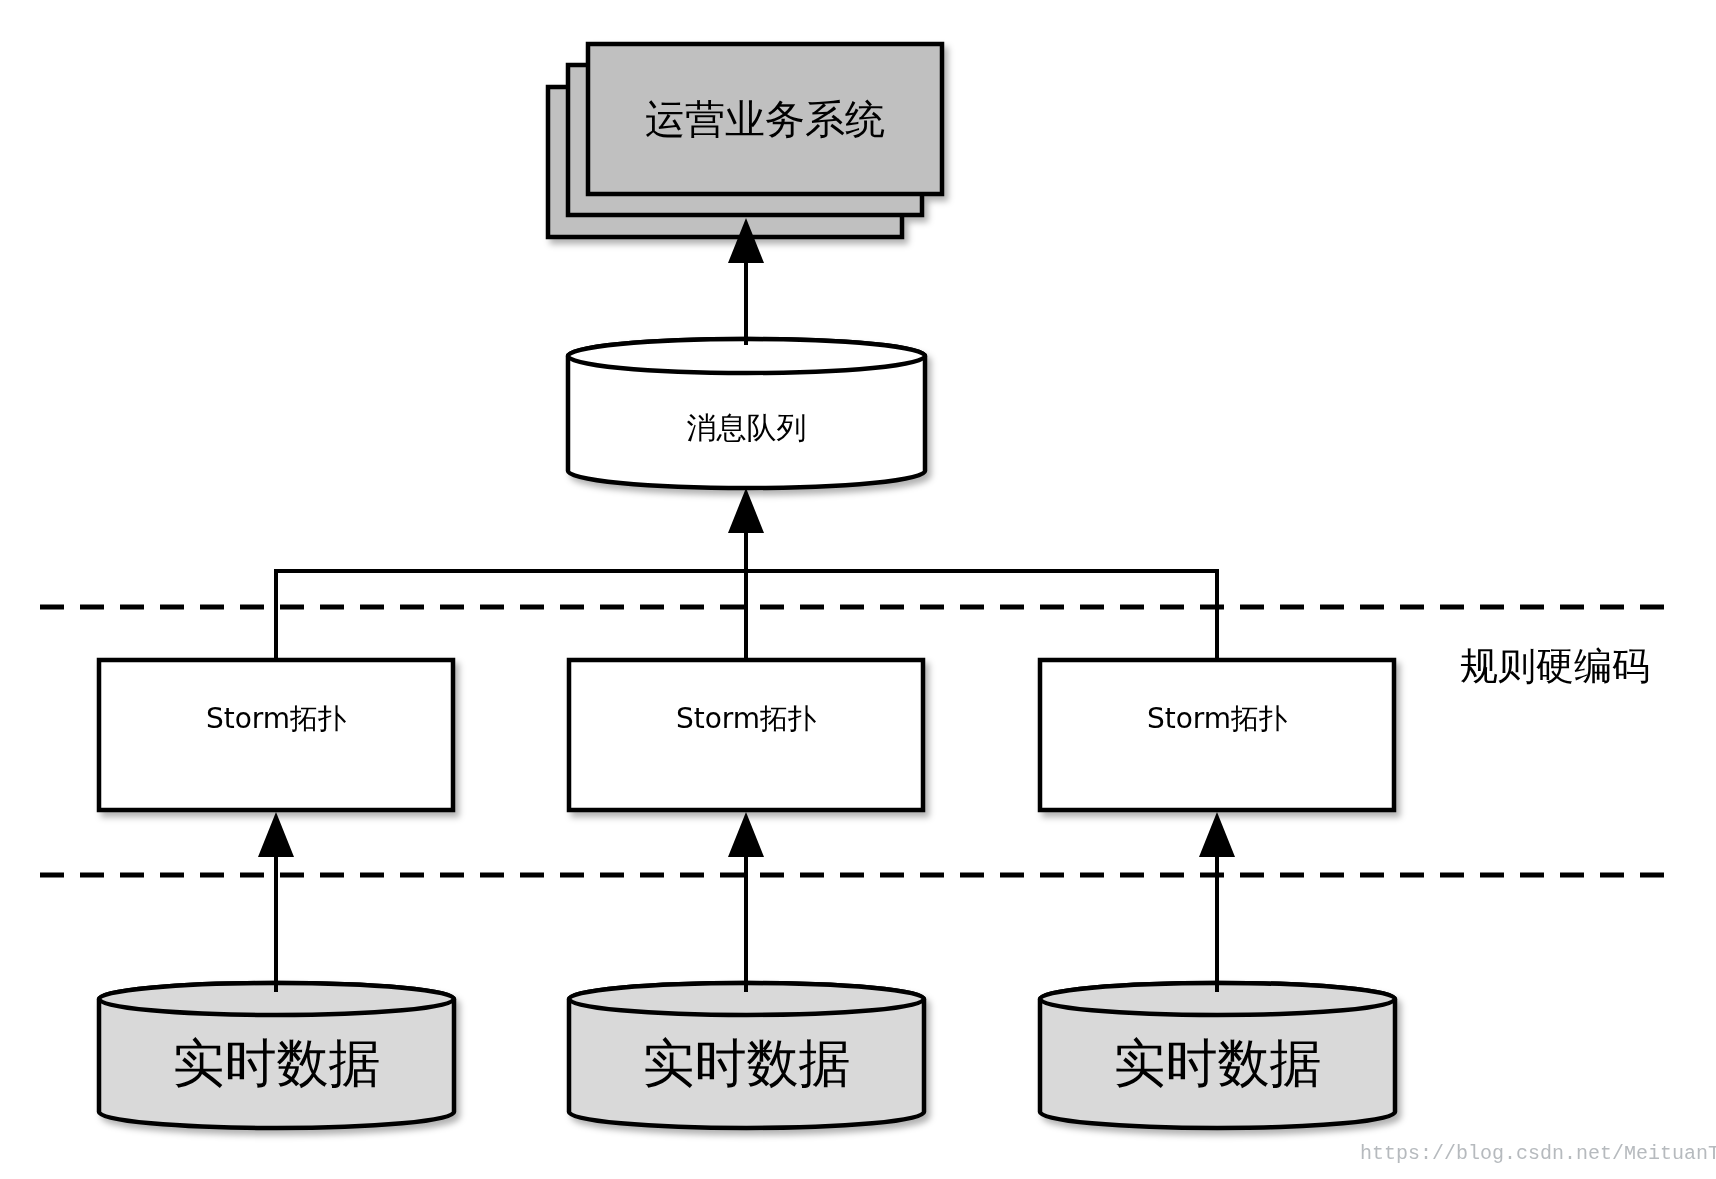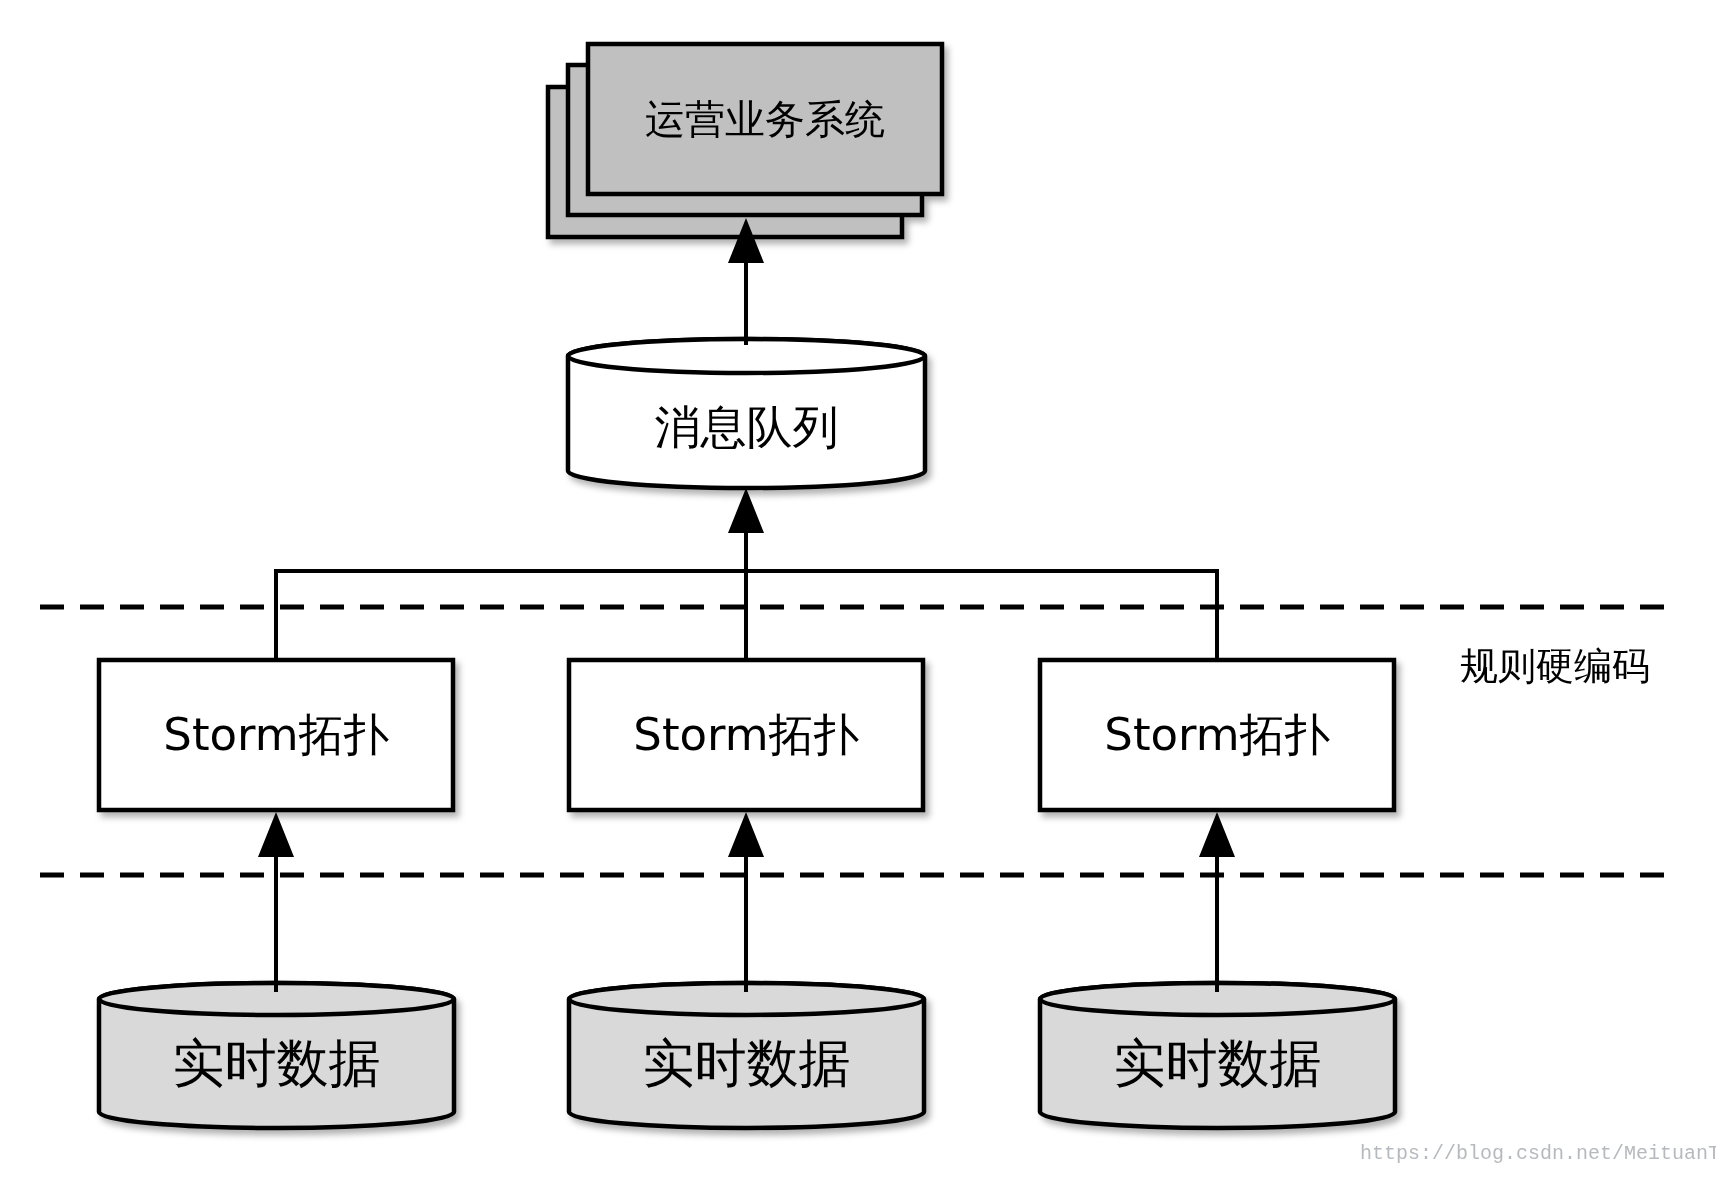--- a/index.html
+++ b/index.html
@@ -14,22 +14,22 @@
   .shadow{filter:drop-shadow(4px 5px 3px rgba(0,0,0,0.30));}
   .shape{stroke:#000000;stroke-width:4.5;}
   .conn{stroke:#000000;stroke-width:4;fill:none;}
   .dashed{stroke:#000000;stroke-width:5;fill:none;stroke-dasharray:24 16;}
   .arrowhead{fill:#000000;stroke:none;}
   .label{
     position:absolute;display:flex;align-items:center;justify-content:center;
     color:#000000;text-align:center;white-space:nowrap;
   }
   .lbl-system{left:588px;top:44px;width:354px;height:150px;font-size:40px;}
-  .lbl-queue{left:568px;top:372px;width:357px;height:112px;font-size:46px;}
-  .lbl-storm{top:660px;width:354px;height:150px;font-size:45px;}
+  .lbl-queue{left:568px;top:372px;width:357px;height:112px;font-size:30px;}
+  .lbl-storm{top:644px;width:354px;height:150px;font-size:28px;}
   .lbl-storm.s1{left:99px;}  .lbl-storm.s2{left:569px;}  .lbl-storm.s3{left:1040px;}
   .lbl-data{top:1015px;width:355px;height:97px;font-size:52px;}
   .lbl-data.d1{left:99px;}  .lbl-data.d2{left:569px;}  .lbl-data.d3{left:1040px;}
   .lbl-annotation{left:1340px;top:642px;width:310px;height:48px;
     font-size:38px;justify-content:flex-end;}
   .watermark{
     position:absolute;left:1360px;top:1142px;
     font-family:"Liberation Mono","DejaVu Sans Mono",monospace;
     font-size:20px;color:#b6babe;letter-spacing:0px;white-space:nowrap;
   }

